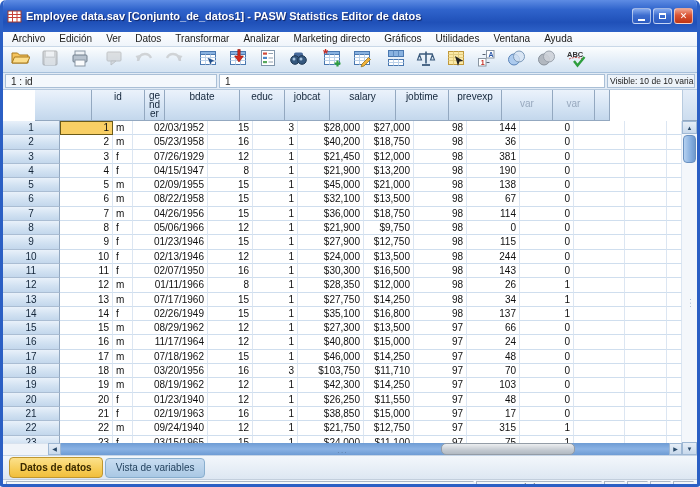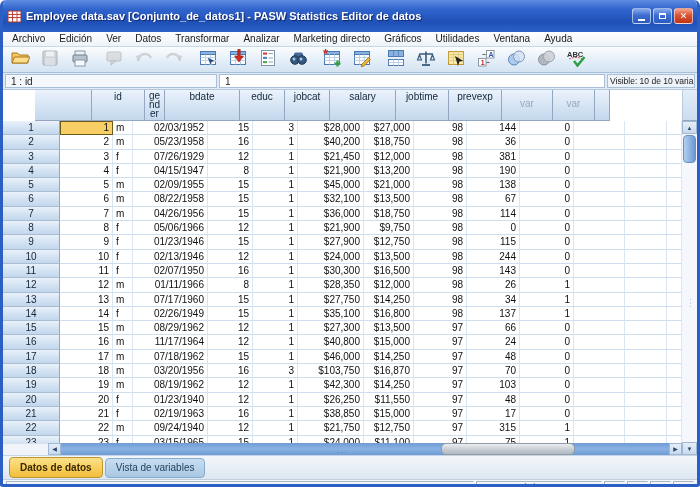--- a/index.html
+++ b/index.html
@@ -584,21 +584,21 @@
             <div class="dcell r" style="width: 15px;"></div>
           </div>
           <div class="drow">
             <div class="dcell c rowhead" style="width: 57px;">18</div>
             <div class="dcell r" style="width: 53px;">18</div>
             <div class="dcell l" style="width: 20px;">m</div>
             <div class="dcell r" style="width: 75px;">03/20/1956</div>
             <div class="dcell r" style="width: 45px;">16</div>
             <div class="dcell r" style="width: 45px;">3</div>
             <div class="dcell r" style="width: 66px;">$103,750</div>
-            <div class="dcell r" style="width: 50px;">$16,870</div>
+            <div class="dcell r" style="width: 50px;">$11,710</div>
             <div class="dcell r" style="width: 53px;">97</div>
             <div class="dcell r" style="width: 53px;">70</div>
             <div class="dcell r" style="width: 54px;">0</div>
             <div class="dcell r" style="width: 51px;"></div>
             <div class="dcell r" style="width: 42px;"></div>
             <div class="dcell r" style="width: 15px;"></div>
           </div>
           <div class="drow">
             <div class="dcell c rowhead" style="width: 57px;">19</div>
             <div class="dcell r" style="width: 53px;">19</div>

